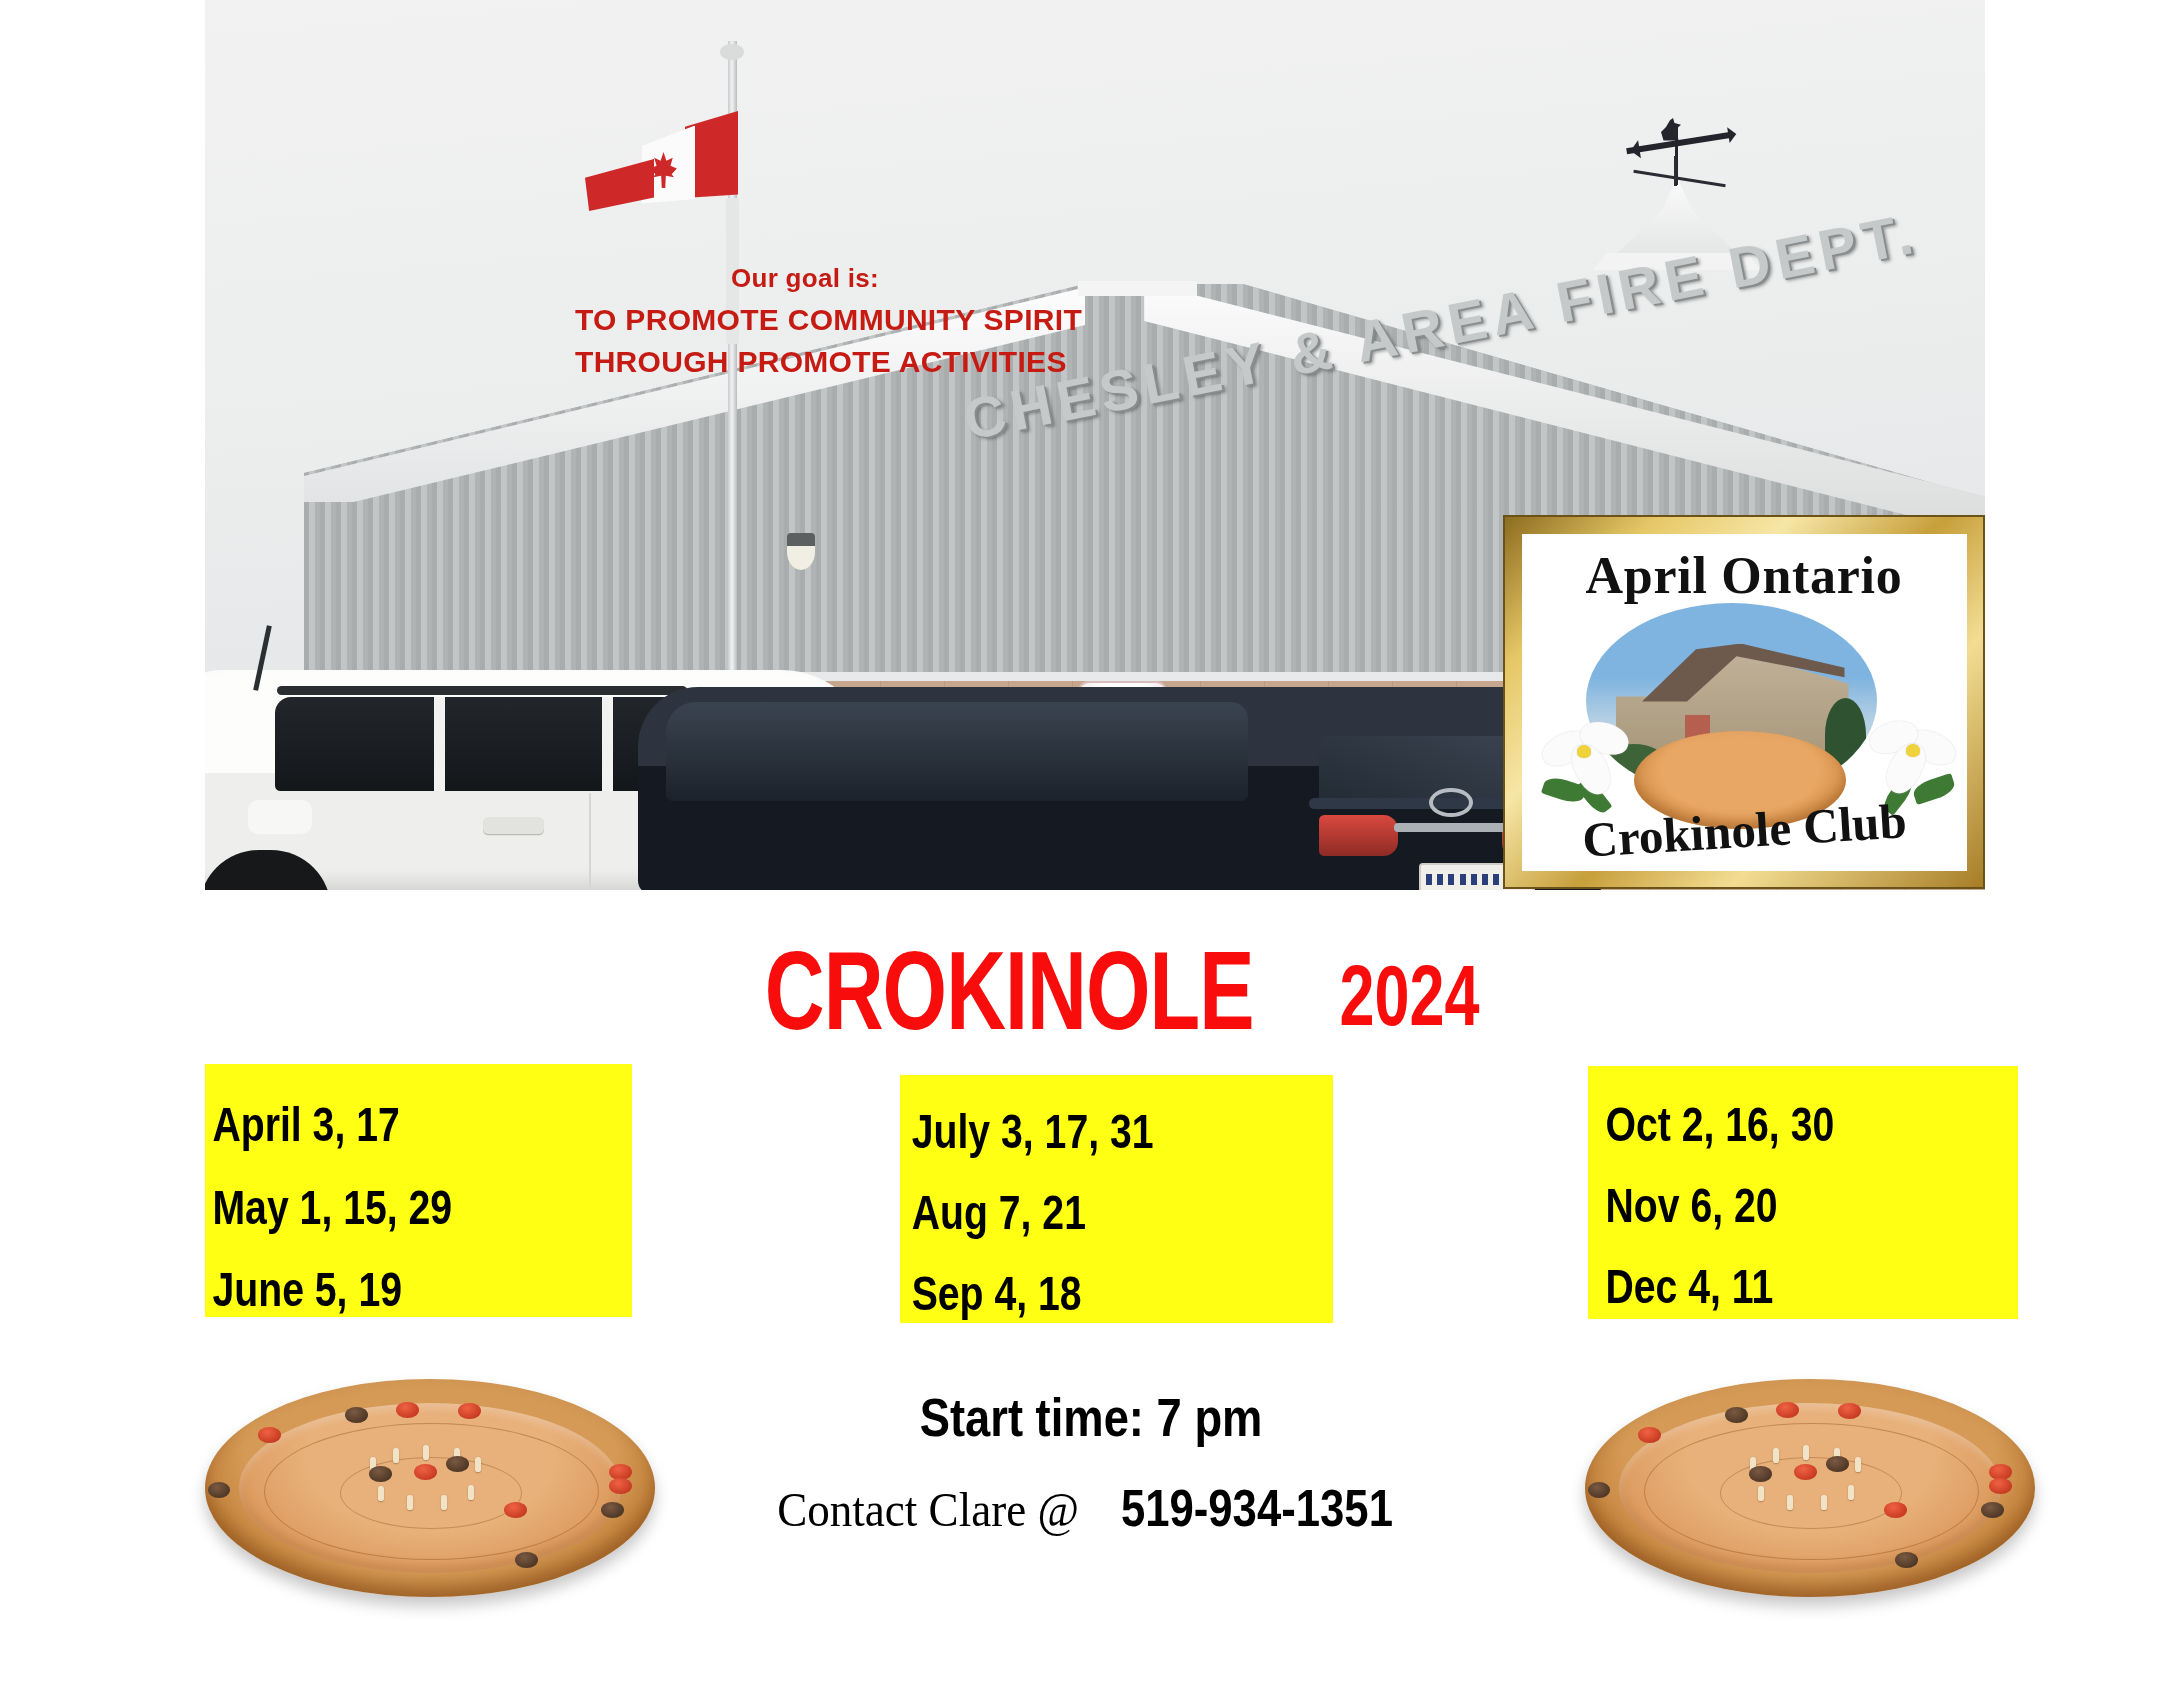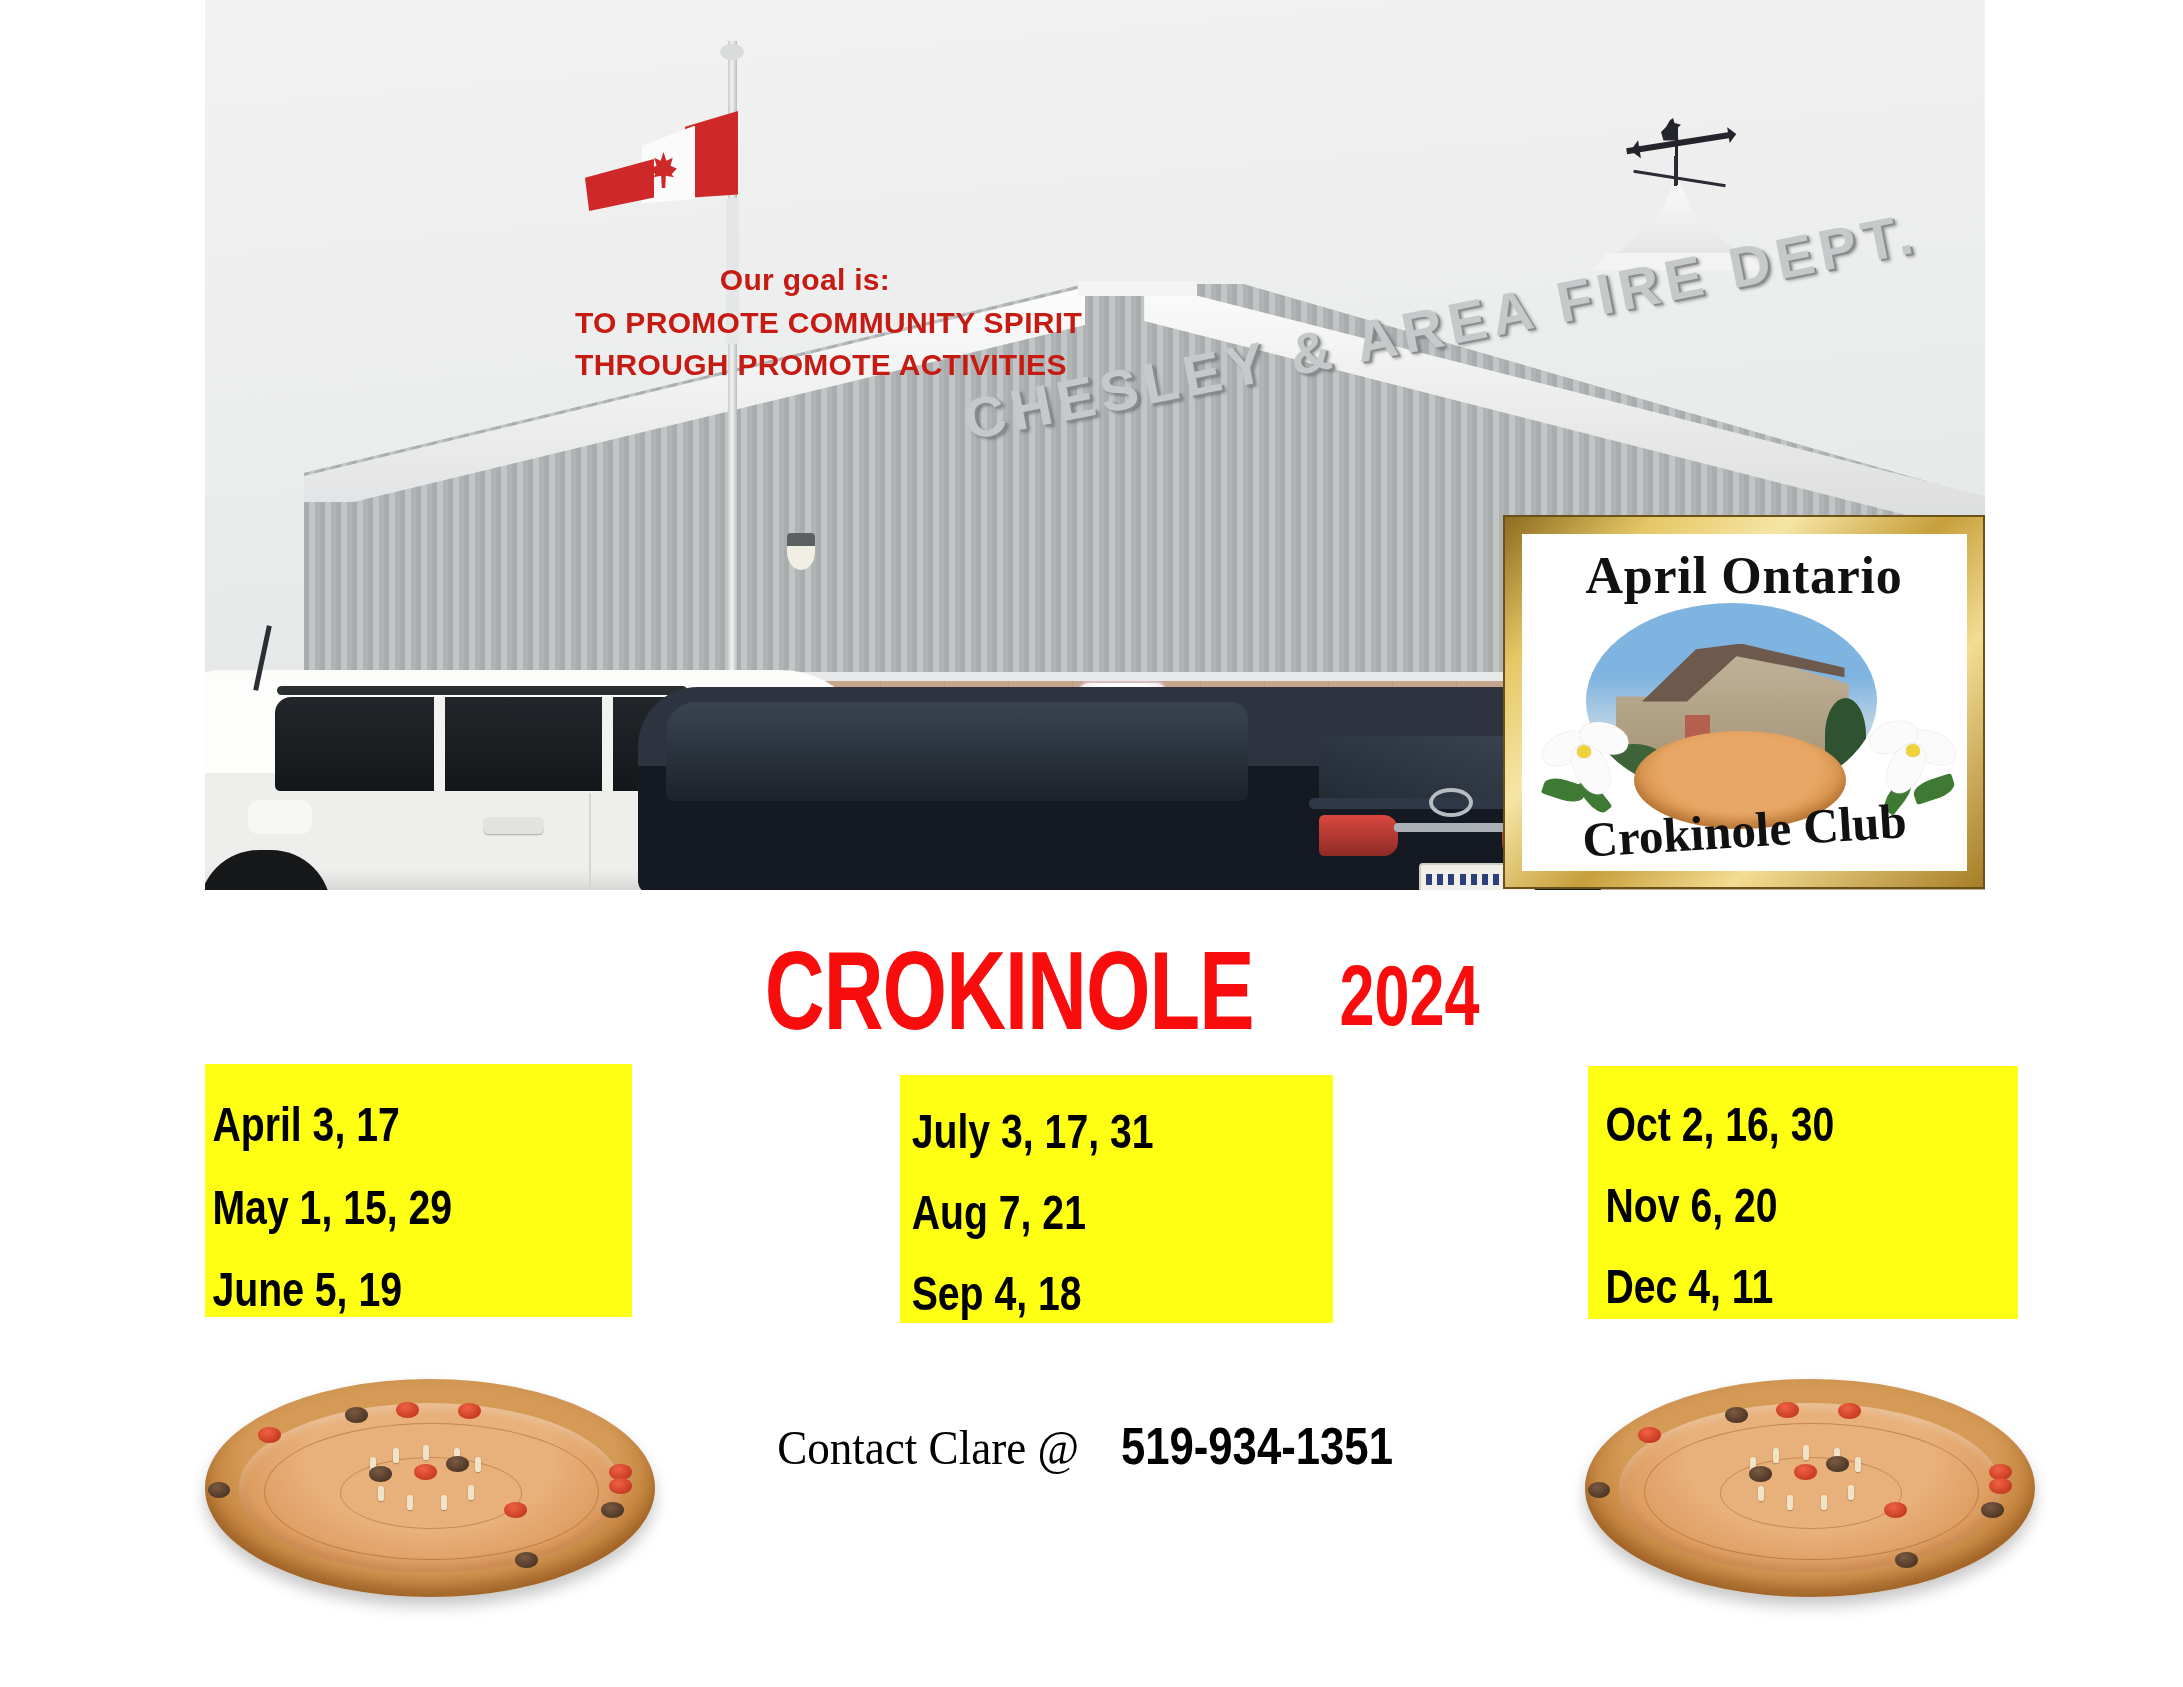--- a/index.html
+++ b/index.html
@@ -213,21 +213,21 @@
   #foot .welcome{font-family:"Liberation Sans",sans-serif;font-weight:700;font-size:61px;color:#fb0b0b;
     transform:scaleX(.84);display:inline-block;margin-top:26.5px;}
   #foot .contact{margin-top:30px;white-space:nowrap;}
   #foot .contact .ser{font-family:"Liberation Serif",serif;font-weight:400;font-size:49px;color:#000;
     transform:scaleX(.92);display:inline-block;}
   #foot .contact .num{font-family:"Liberation Sans",sans-serif;font-weight:700;font-size:52px;color:#000;
     transform:scaleX(.84);display:inline-block;}
 
   
   #slogan{position:absolute;left:370px;top:263px;width:662px;}
-  #slogan .l1{font-family:"Liberation Sans",sans-serif;font-weight:700;font-size:30px;color:#c61b13;
+  #slogan .l1{font-family:"Liberation Sans",sans-serif;font-weight:700;font-size:26px;color:#c61b13;
     text-align:center;width:370px;margin-left:45px;letter-spacing:0.3px;}
   #slogan .l2,#slogan .l3{font-family:"Liberation Sans",sans-serif;font-weight:700;font-size:30px;color:#c61b13;
     letter-spacing:0.3px;margin-top:9.3px;white-space:nowrap;}
   #slogan .l3{margin-top:8px;}
 </style>
 </head>
 <body>
 
 <div id="photo">
   <div class="sky"></div>
@@ -408,18 +408,19 @@
   <span class="disc red" style="left:53px;top:48px"></span>
   <span class="disc drk" style="left:2.6px;top:103px"></span>
   <span class="disc red" style="left:404px;top:85px"></span>
   <span class="disc red" style="left:404px;top:99px"></span>
   <span class="disc drk" style="left:396px;top:123px"></span>
   <span class="disc red" style="left:299px;top:123px"></span>
   <span class="disc drk" style="left:310px;top:173px"></span>
 </div>
 
 <div id="foot">
+  <div><span class="start">Start time: 7 pm</span></div>
   <div class="contact">
     <span class="ser">Contact  Clare @</span>
     <span class="num">519-934-1351</span>
   </div>
 </div>
 
 
 </body></html>

